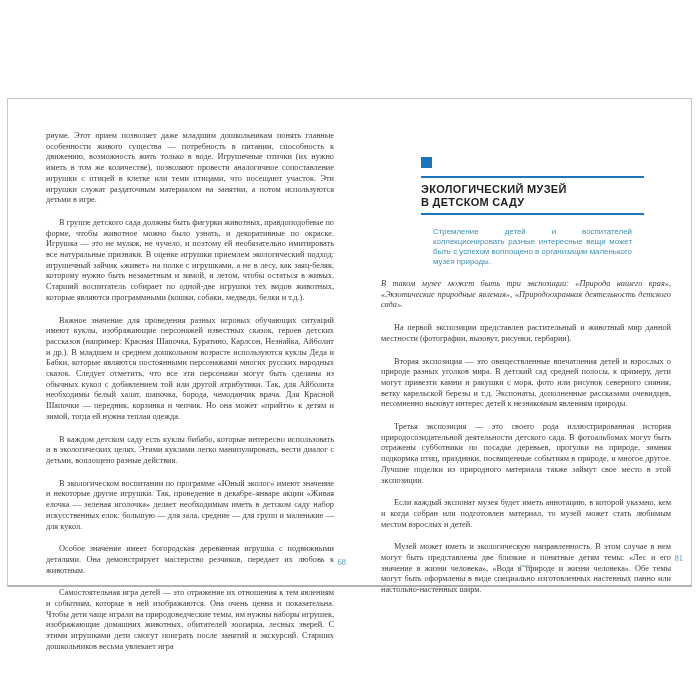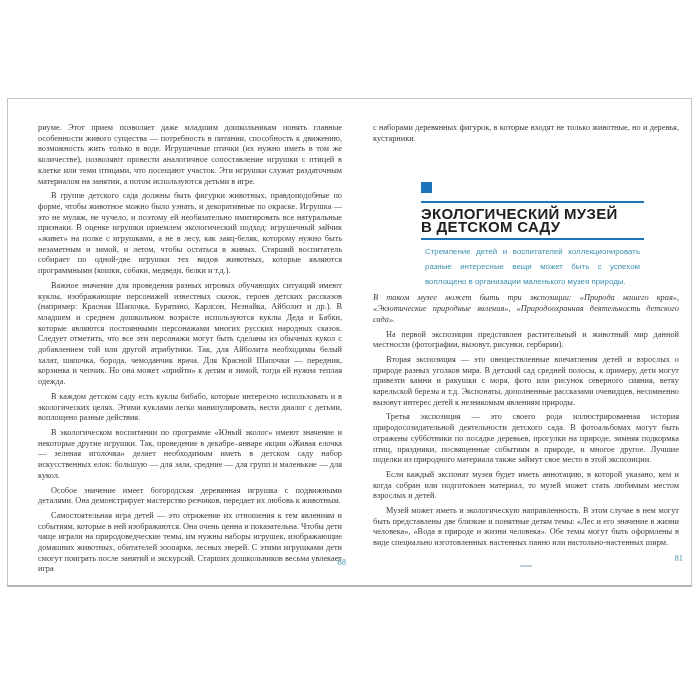--- a/index.html
+++ b/index.html
@@ -15,34 +15,34 @@
 
   .col{
     position:absolute;top:20px;
     font-family:"Liberation Serif","DejaVu Serif",serif;
     font-size:8.3px;line-height:10.7px;color:#3e3a36;
     text-align:justify;
   }
   .col-left{left:26px;width:312px;}
   .col-right{left:361px;width:314px;}
 
-  .col p{margin:4px;padding:0;}
+  .col p{margin:12px;padding:0;}
   .col p.indent{text-indent:13px;}
 
   .section-block{margin:38px 0 0 52px;width:223px;}
   .marker{width:11px;height:11px;margin-bottom:8px;}
   .hrule{height:2px;width:100%;}
   .sec-title{
     font-family:"Liberation Sans","DejaVu Sans",sans-serif;
-    font-weight:700;font-size:15px;line-height:12.5px;color:#1f1f1f;
+    font-weight:700;font-size:11px;line-height:12.5px;color:#1f1f1f;
     letter-spacing:0.3px;margin:5px 0 5px 0;text-align:left;
   }
   .sec-intro{
     font-family:"Liberation Sans","DejaVu Sans",sans-serif;
-    font-size:7.9px;line-height:15px;color:#3f8fb0;
+    font-size:7.9px;line-height:10px;color:#3f8fb0;
     text-align:justify;margin:7px 0 9px 0;
   }
   .body-after-section{margin-top:0;font-style:italic;}
 
   .page-num{
     position:absolute;bottom:18px;width:100%;
     text-align:right;
     font-family:"Liberation Serif","DejaVu Serif",serif;
     font-size:8.5px;color:#4e93b5;
   }
@@ -64,21 +64,20 @@
       <p>риуме. Этот прием позволяет даже младшим дошкольникам понять главные особенности живого существа — потребность в питании, способность к движению, возможность жить только в воде. Игрушечные птички (их нужно иметь в том же количестве), позволяют провести аналогичное сопоставление игрушки с птицей в клетке или теми птицами, что посещают участок. Эти игрушки служат раздаточным материалом на занятии, а потом используются детьми в игре.</p>
       <p class="indent">В группе детского сада должны быть фигурки животных, правдоподобные по форме, чтобы животное можно было узнать, и декоративные по окраске. Игрушка — это не муляж, не чучело, и поэтому ей необязательно имитировать все натуральные признаки. В оценке игрушки приемлем экологический подход: игрушечный зайчик «живет» на полке с игрушками, а не в лесу, как заяц-беляк, которому нужно быть незаметным и зимой, и летом, чтобы остаться в живых. Старший воспитатель собирает по одной-две игрушки тех видов животных, которые являются программными (кошки, собаки, медведи, белки и т.д.).</p>
       <p class="indent">Важное значение для проведения разных игровых обучающих ситуаций имеют куклы, изображающие персонажей известных сказок, героев детских рассказов (например: Красная Шапочка, Буратино, Карлсон, Незнайка, Айболит и др.). В младшем и среднем дошкольном возрасте используются куклы Деда и Бабки, которые являются постоянными персонажами многих русских народных сказок. Следует отметить, что все эти персонажи могут быть сделаны из обычных кукол с добавлением той или другой атрибутики. Так, для Айболита необходимы белый халат, шапочка, борода, чемоданчик врача. Для Красной Шапочки — передник, корзинка и чепчик. Но она может «прийти» к детям и зимой, тогда ей нужна теплая одежда.</p>
       <p class="indent">В каждом детском саду есть куклы бибабо, которые интересно использовать и в экологических целях. Этими куклами легко манипулировать, вести диалог с детьми, воплощено разные действия.</p>
       <p class="indent">В экологическом воспитании по программе «Юный эколог» имеют значение и некоторые другие игрушки. Так, проведение в декабре–январе акции «Живая елочка — зеленая иголочка» делает необходимым иметь в детском саду набор искусственных елок: большую — для зала, средние — для групп и маленькие — для кукол.</p>
       <p class="indent">Особое значение имеет богородская деревянная игрушка с подвижными деталями. Она демонстрирует мастерство резчиков, передает их любовь к животным.</p>
       <p class="indent">Самостоятельная игра детей — это отражение их отношения к тем явлениям и событиям, которые в ней изображаются. Она очень ценна и показательна. Чтобы дети чаще играли на природоведческие темы, им нужны наборы игрушек, изображающие домашних животных, обитателей зоопарка, лесных зверей. С этими игрушками дети смогут поиграть после занятий и экскурсий. Старших дошкольников весьма увлекает игра</p>
     </div>
 
     <div class="col col-right">
-      <p>с наборами деревянных фигурок, в которые входят не только животные, но и деревья, кустарники.</p>
 
       <div class="section-block">
         <div class="marker" style="background:#1c75bb;"></div>
         <div class="hrule" style="background:#1c75bb;"></div>
         <div class="sec-title">
           <div>ЭКОЛОГИЧЕСКИЙ МУЗЕЙ</div>
           <div>В ДЕТСКОМ САДУ</div>
         </div>
         <div class="hrule" style="background:#1c75bb;"></div>
         <p class="sec-intro">Стремление детей и воспитателей коллекционировать разные интересные вещи может быть с успехом воплощено в организации маленького музея природы.</p>

